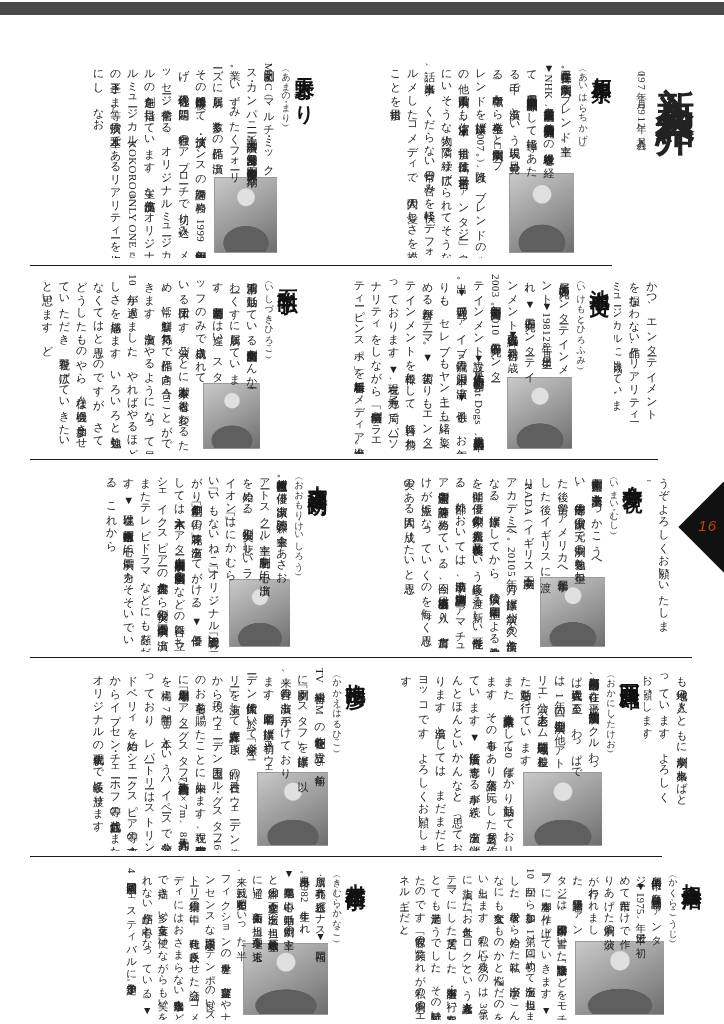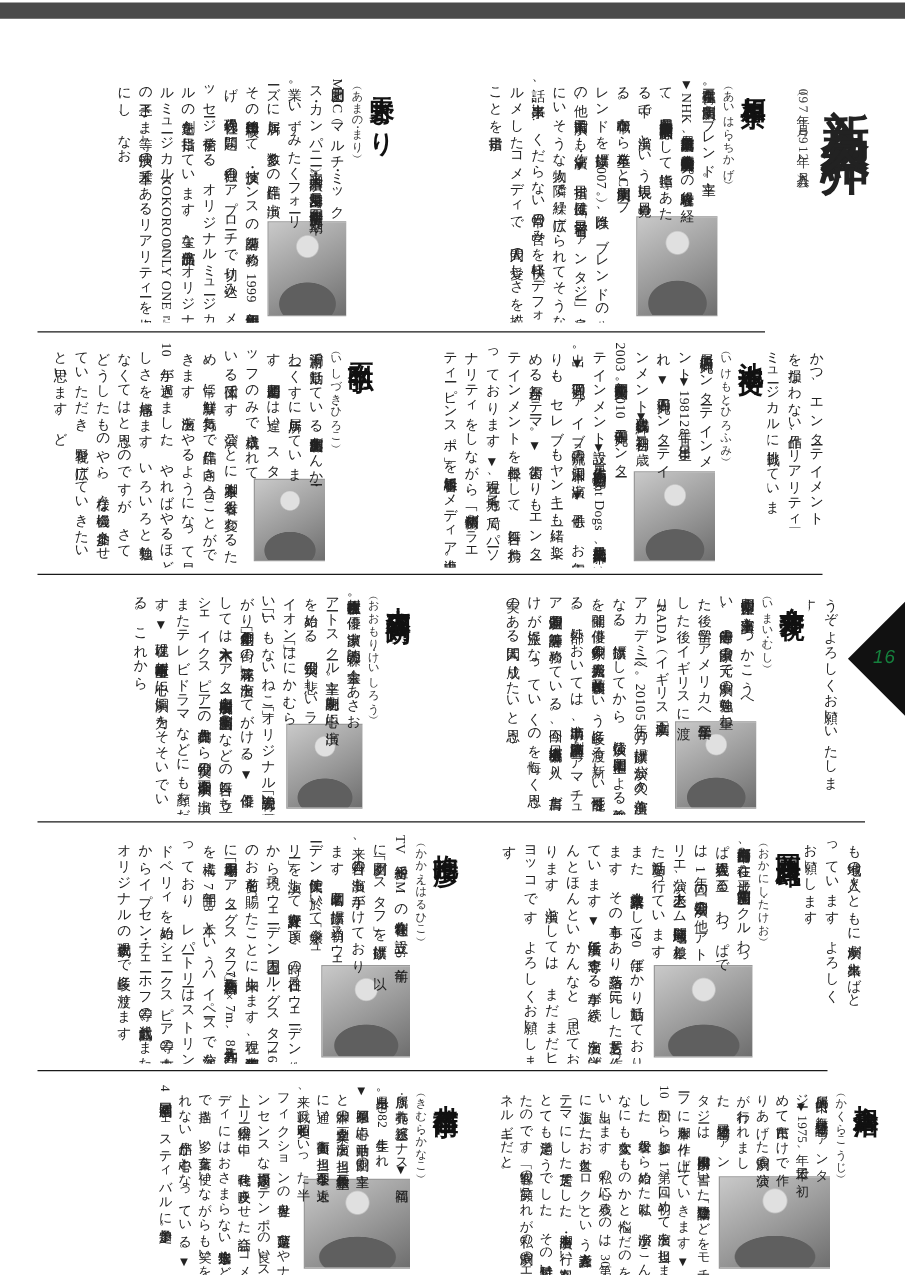--- a/index.html
+++ b/index.html
@@ -25,21 +25,21 @@
   .d1{top:265px;width:582px;}
   .d2{top:459px;width:628px;}
   .d3{top:657px;width:662px;}
   .d4{top:856px;width:632px;}
   
   .pagemark{
     position:absolute;top:494px;right:-34px;width:66px;height:66px;
     background:#111;transform:rotate(45deg);
   }
   .pagenum{
-    position:absolute;top:517px;right:7px;color:#15803d;font-size:15px;
+    position:absolute;top:517px;right:7px;color:#c2410c;font-size:15px;
     font-style:italic;font-family:"Liberation Sans",sans-serif;letter-spacing:1px;
   }
   
   .band{position:absolute;left:30px;display:flex;align-items:stretch;}
   .band1{top:62px;height:196px;width:586px;}
   .band2{top:274px;height:180px;width:630px;}
   .band3{top:470px;height:182px;width:642px;}
   .band4{top:668px;height:183px;width:662px;}
   .band5{top:868px;height:152px;width:676px;}
   

